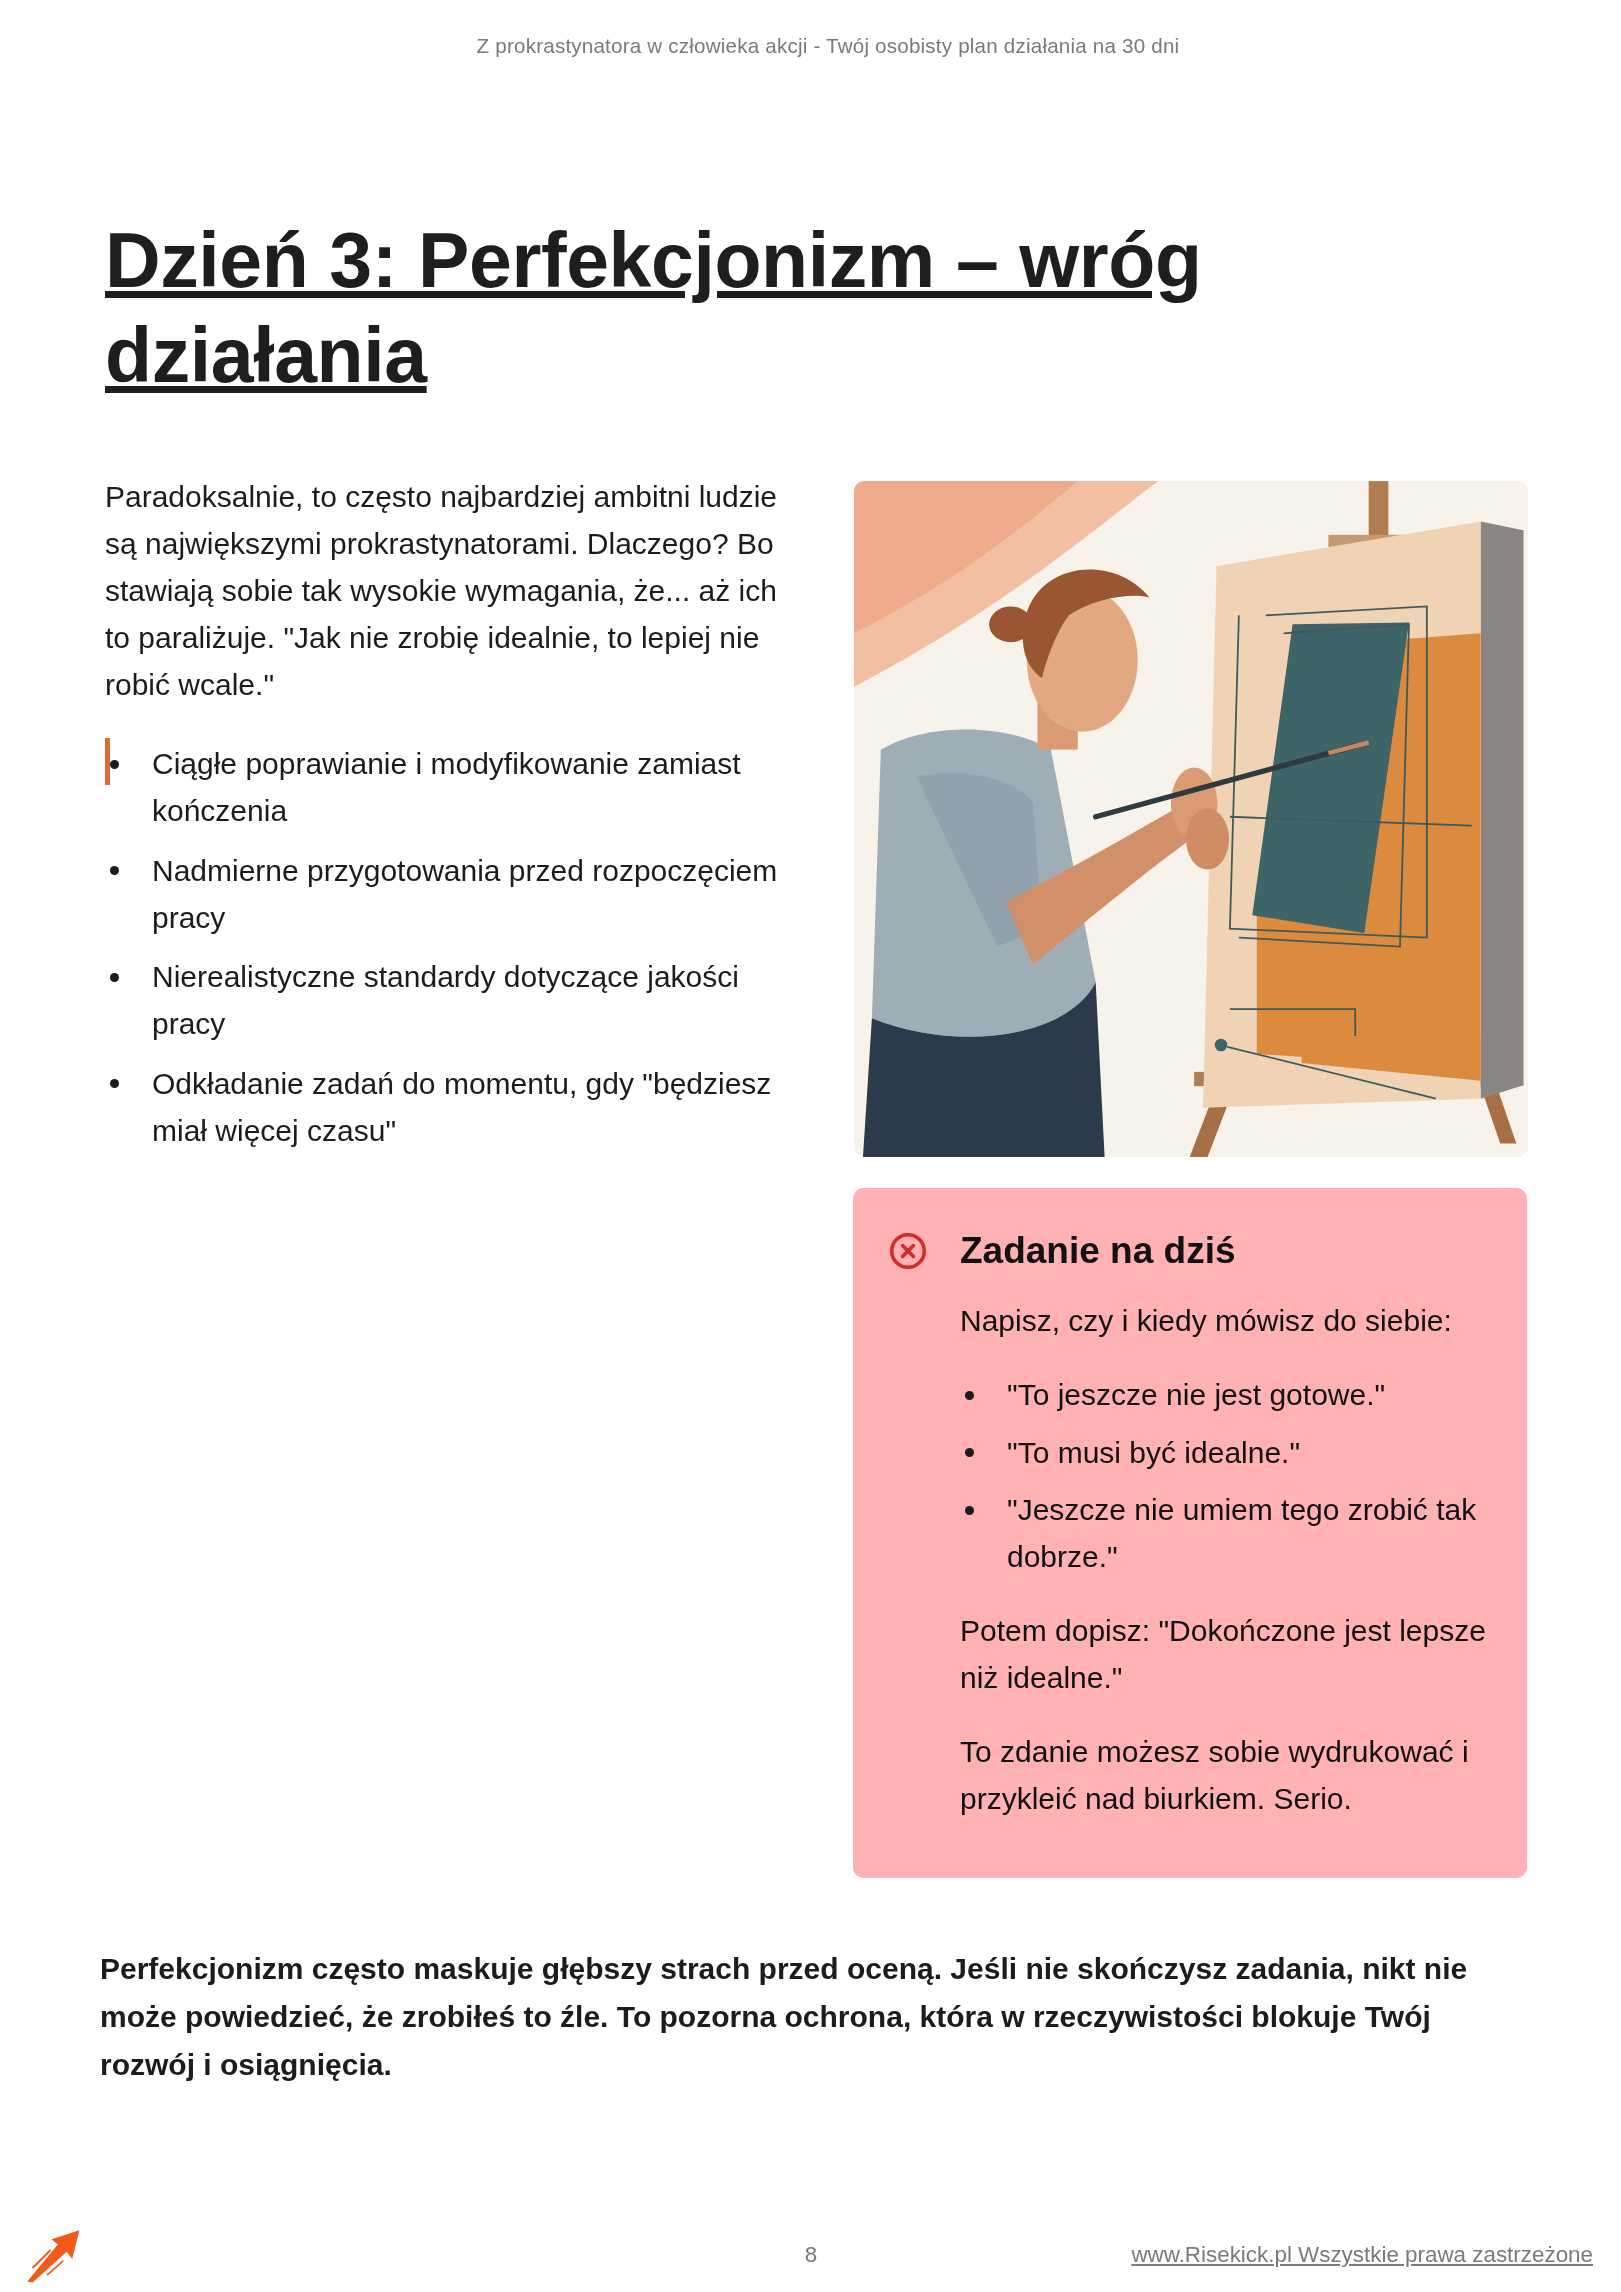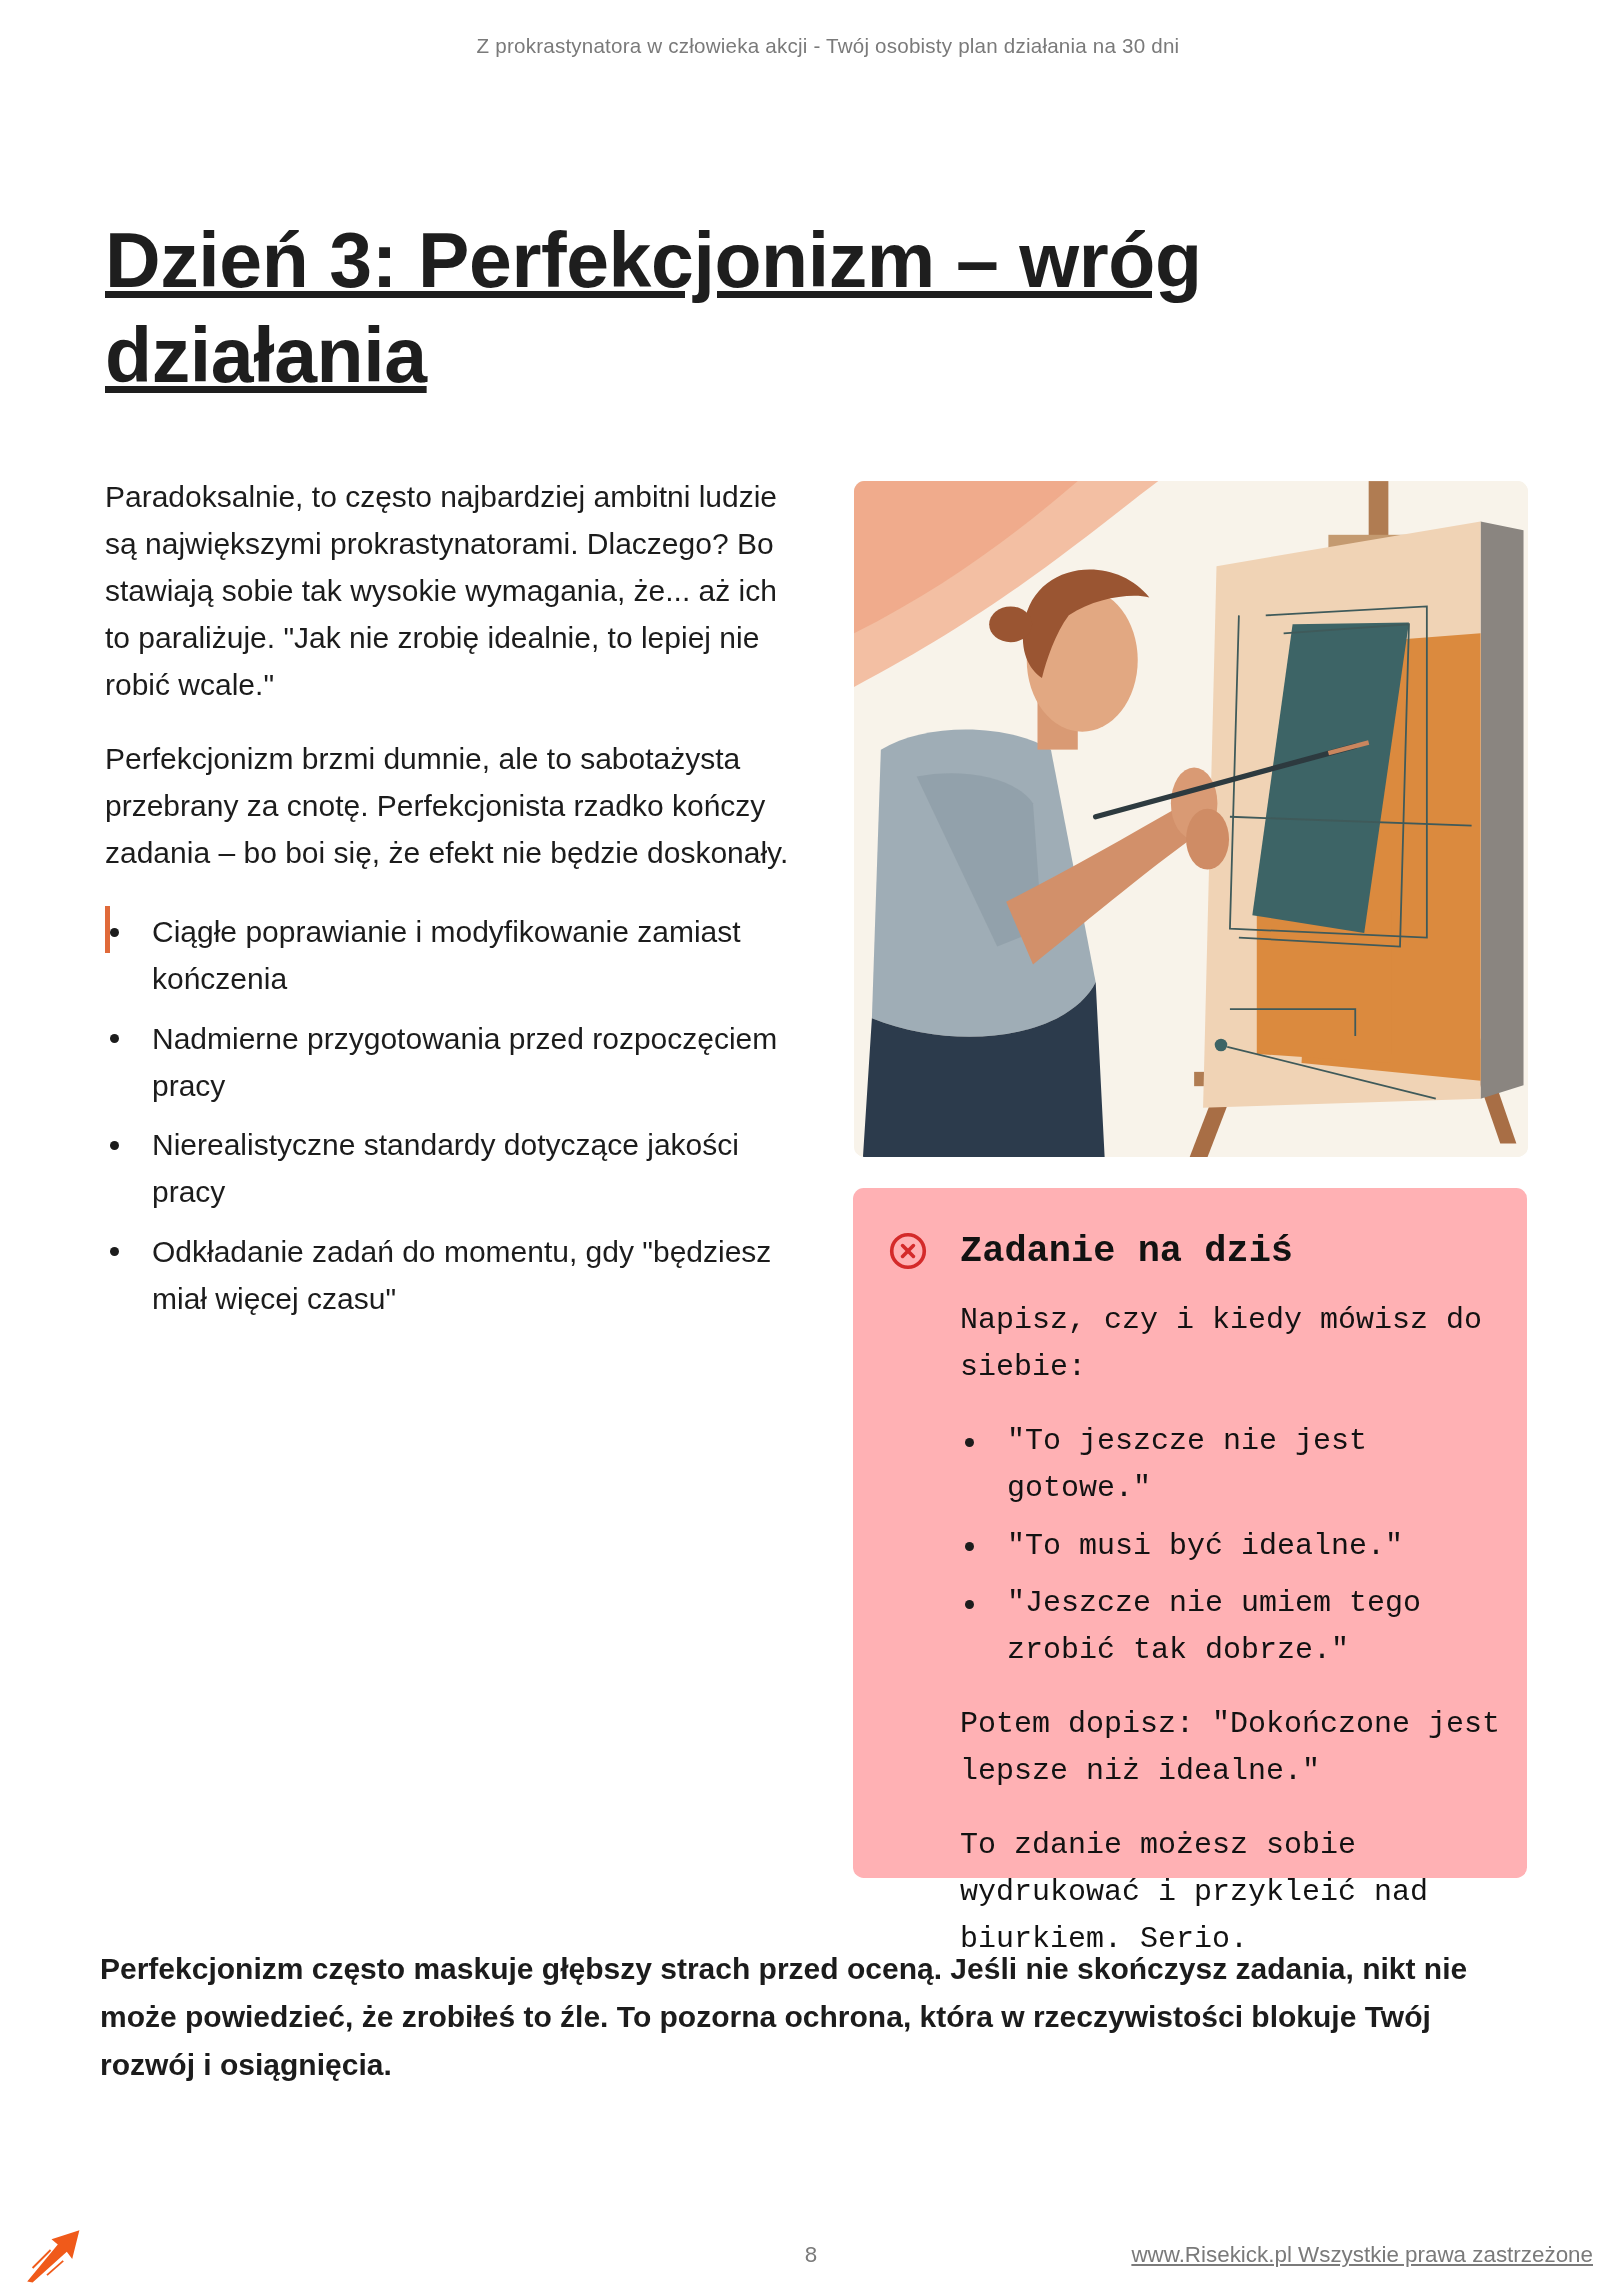--- a/index.html
+++ b/index.html
@@ -34,21 +34,21 @@
     ul.bullets li .dot {
       position: absolute; left: 5.4px; top: 19.7px; width: 9px; height: 9px;
       border-radius: 50%; background: #1c1c1c;
     }
     .illustration {
       position: absolute; left: 854px; top: 481px; width: 674px; height: 676px;
       border-radius: 10.7px; overflow: hidden; background: #f8f3ea;
     }
     .callout {
       position: absolute; left: 853px; top: 1188px; width: 674px; height: 690px;
-      background: #ffb1b4; border-radius: 10.7px; box-sizing: border-box; font-family: Liberation Mono, monospace;
+      background: #ffb1b4; border-radius: 10.7px; box-sizing: border-box;
     }
     .callout-icon { position: absolute; left: 36px; top: 44px; width: 38px; height: 38px; }
     .callout-title {
       position: absolute; left: 107px; top: 38px; margin: 0;
       font-size: 37px; font-weight: 700; color: #121212; line-height: 50px;
     }
     .callout-body {
       position: absolute; left: 107px; top: 109px; width: 546px;
       font-size: 30px; line-height: 47px; color: #121212;
     }
@@ -70,21 +70,20 @@
   </style>
 </head>
 <body>
 
 <div class="running-header">Z prokrastynatora w człowieka akcji - Twój osobisty plan działania na 30 dni</div>
 
 <h1 class="page-title">Dzień 3: Perfekcjonizm – wróg działania</h1>
 
 <div class="left-col">
   <p>Paradoksalnie, to często najbardziej ambitni ludzie są największymi prokrastynatorami. Dlaczego? Bo stawiają sobie tak wysokie wymagania, że... aż ich to paraliżuje. "Jak nie zrobię idealnie, to lepiej nie robić wcale."</p>
-  <p>Perfekcjonizm brzmi dumnie, ale to sabotażysta przebrany za cnotę. Perfekcjonista rzadko kończy zadania – bo boi się, że efekt nie będzie doskonały.</p>
   <div class="quote">
     <span class="quote-bar"></span>
   </div>
   <ul class="bullets">
     <li><span class="dot"></span><span>Ciągłe poprawianie i modyfikowanie zamiast kończenia</span></li>
     <li><span class="dot"></span><span>Nadmierne przygotowania przed rozpoczęciem pracy</span></li>
     <li><span class="dot"></span><span>Nierealistyczne standardy dotyczące jakości pracy</span></li>
     <li><span class="dot"></span><span>Odkładanie zadań do momentu, gdy "będziesz miał więcej czasu"</span></li>
   </ul>
 </div>

